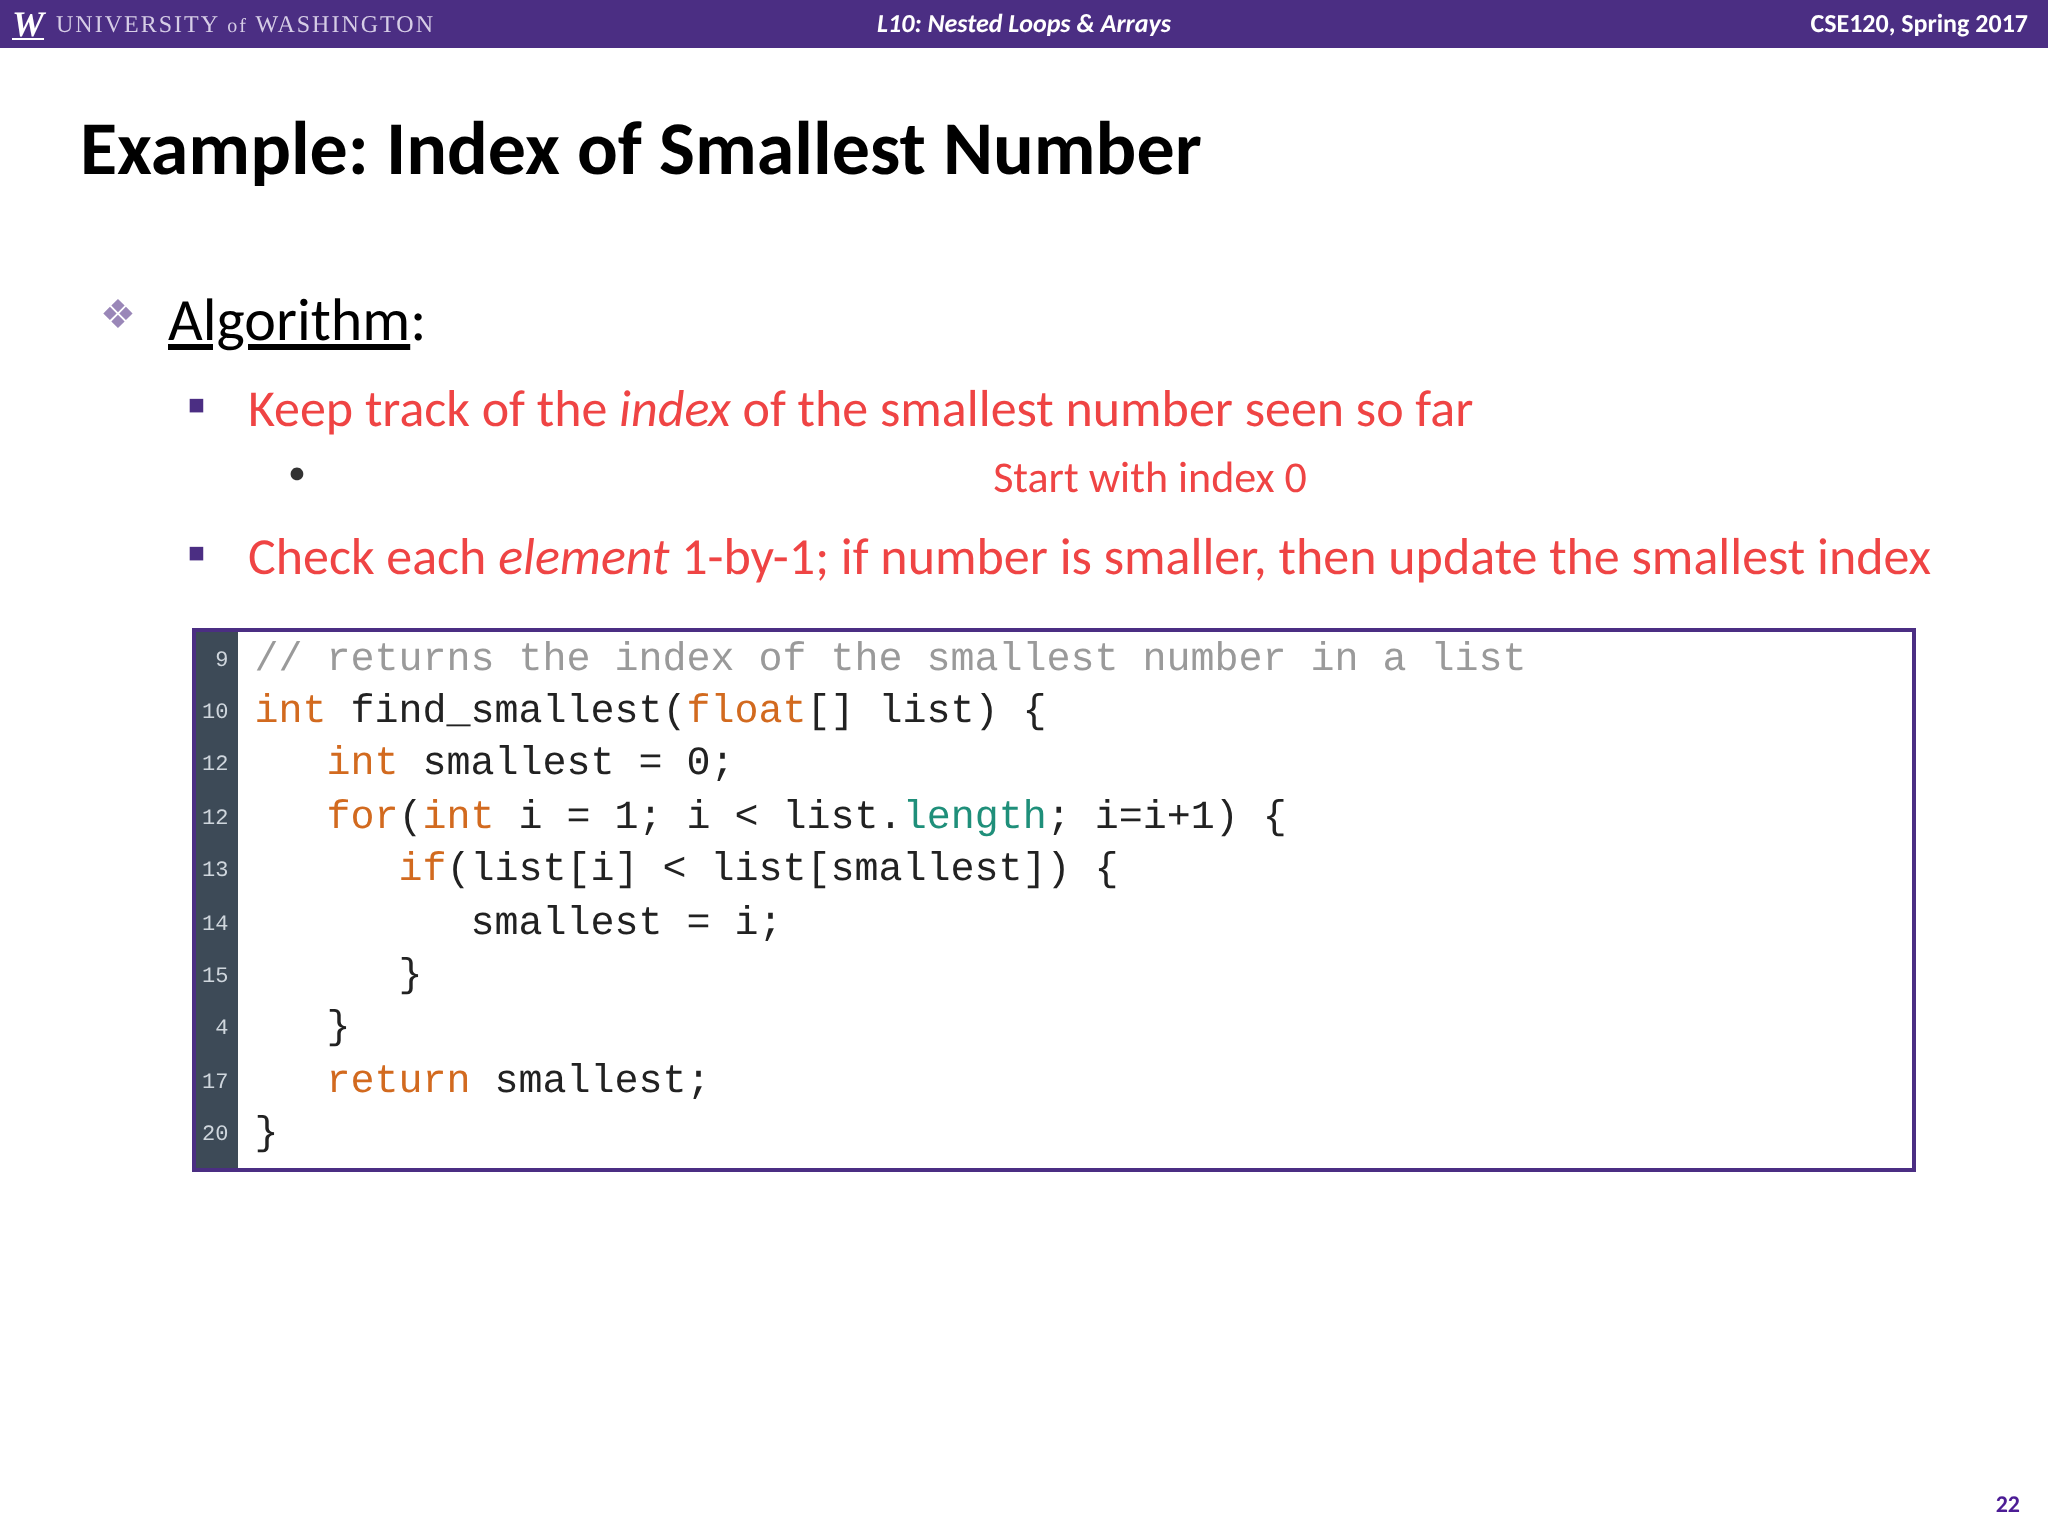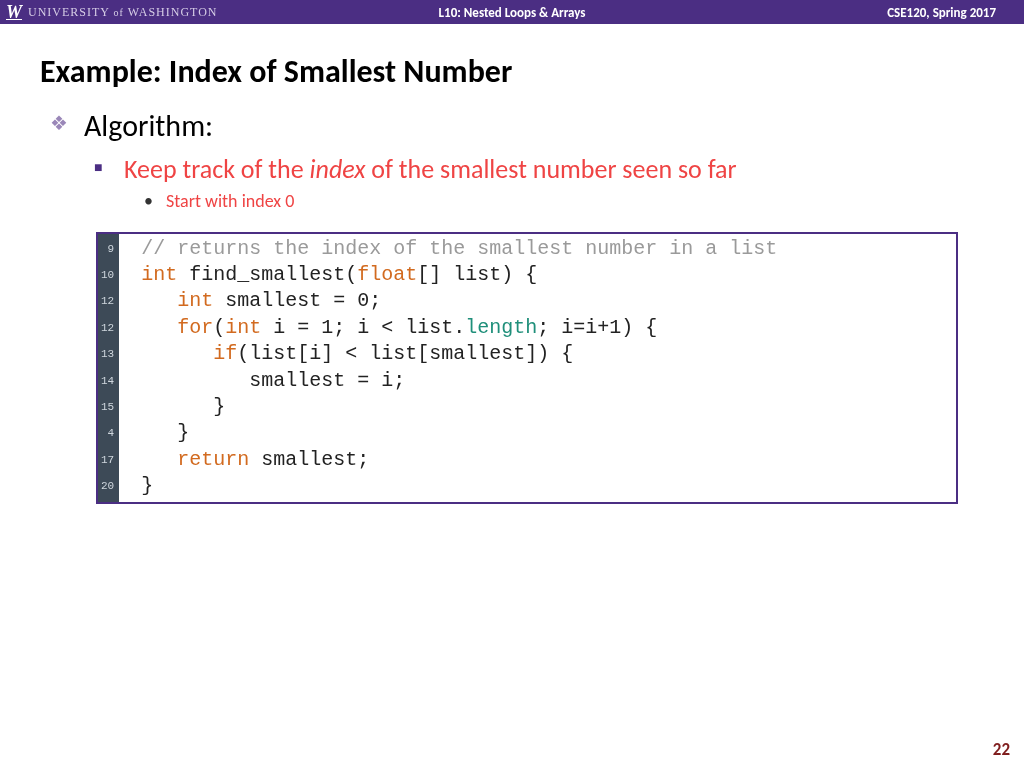--- a/index.html
+++ b/index.html
@@ -40,52 +40,53 @@
     font-size: 12px;
     letter-spacing: 1px;
     font-weight: normal;
     color: #d6cde6;
   }
   .topbar .uni .of { font-size: 10px; margin-top: 21px; }
   .topbar .lecture {
     position: absolute;
     left: 50%;
     transform: translateX(-50%);
+    font-style: italic;
   }
   .topbar .course {
     margin-left: auto;
-    padding-right: 28px;
+    padding-right: 10px;
   }
   .slide {
     padding: 28px 40px 0 40px;
   }
   .title {
-    font-size: 32px;
+    font-size: 38px;
     font-weight: bold;
     color: #000;
-    margin-bottom: 16px;
+    margin-bottom: 44px;
   }
   ul { list-style: none; }
   .lvl1 > li {
     font-size: 30px;
     color: #000;
     margin-bottom: 10px;
     padding-left: 44px;
     position: relative;
     line-height: 1.25;
   }
   .lvl1 > li::before {
     content: "❖";
     position: absolute;
     left: 10px;
     top: 4px;
     font-size: 20px;
     color: #9a87b8;
   }
-  .lvl1 .underline { }
+  .lvl1 .underline { text-decoration: underline; }
   .lvl2 {
     margin-top: 8px;
   }
   .lvl2 > li {
     font-size: 26px;
     color: #ef4444;
     padding-left: 40px;
     position: relative;
     line-height: 1.3;
     margin-bottom: 8px;
@@ -93,24 +94,25 @@
   .lvl2 > li::before {
     content: "■";
     position: absolute;
     left: 10px;
     top: 6px;
     font-size: 14px;
     color: #4b2e83;
   }
   .lvl3 { margin-top: 4px; }
   .lvl3 > li {
-    font-size: 18px;
+    font-size: 22px;
     padding-left: 42px;
     position: relative;
     line-height: 1.3;
+    text-align: center;
   }
   .lvl3 > li::before {
     content: "•";
     position: absolute;
     left: 20px;
     top: 0;
     font-size: 18px;
     color: #333;
   }
   .italic { font-style: italic; }
@@ -127,34 +129,34 @@
   .gutter {
     background: #3d4a57;
     color: #cfd6dd;
     font-size: 11px;
     text-align: right;
     padding: 2px 3px;
     user-select: none;
   }
   .gutter div { height: 26.4px; display:flex; align-items:center; justify-content:flex-end; padding-right:2px;}
   .code {
-    padding: 2px 22px;
+    padding: 2px 8px;
     white-space: pre;
     color: #222;
   }
   .c-comment { color: #9a9a9a; }
   .c-kw { color: #d26a1f; }
   .c-attr { color: #1f8f7a; }
   .pagenum {
     position: absolute;
     bottom: 8px;
     right: 14px;
-    font-size: 17px;
-    font-weight: bold;
-    color: #7f1d1d;
+    font-size: 12px;
+    font-weight: bold;
+    color: #4c1d95;
   }
 </style>
 </head>
 <body>
 
 <div class="topbar">
   <div class="logo">
     <span class="w-glyph">W</span>
     <span class="uni">
       <span>UNIVERSITY</span>
@@ -171,20 +173,23 @@
 
   <ul class="lvl1">
     <li>
       <span class="underline">Algorithm</span><span>:</span>
       <ul class="lvl2">
         <li>
           <span>Keep track of the </span><span class="italic">index</span><span> of the smallest number seen so far</span>
           <ul class="lvl3">
             <li>Start with index 0</li>
           </ul>
+        </li>
+        <li>
+          <span>Check each </span><span class="italic">element</span><span> 1-by-1; if number is smaller, then update the smallest index</span>
         </li>
       </ul>
     </li>
   </ul>
 
   <div class="codebox">
     <div class="gutter">
       <div>9</div>
       <div>10</div>
       <div>12</div>

